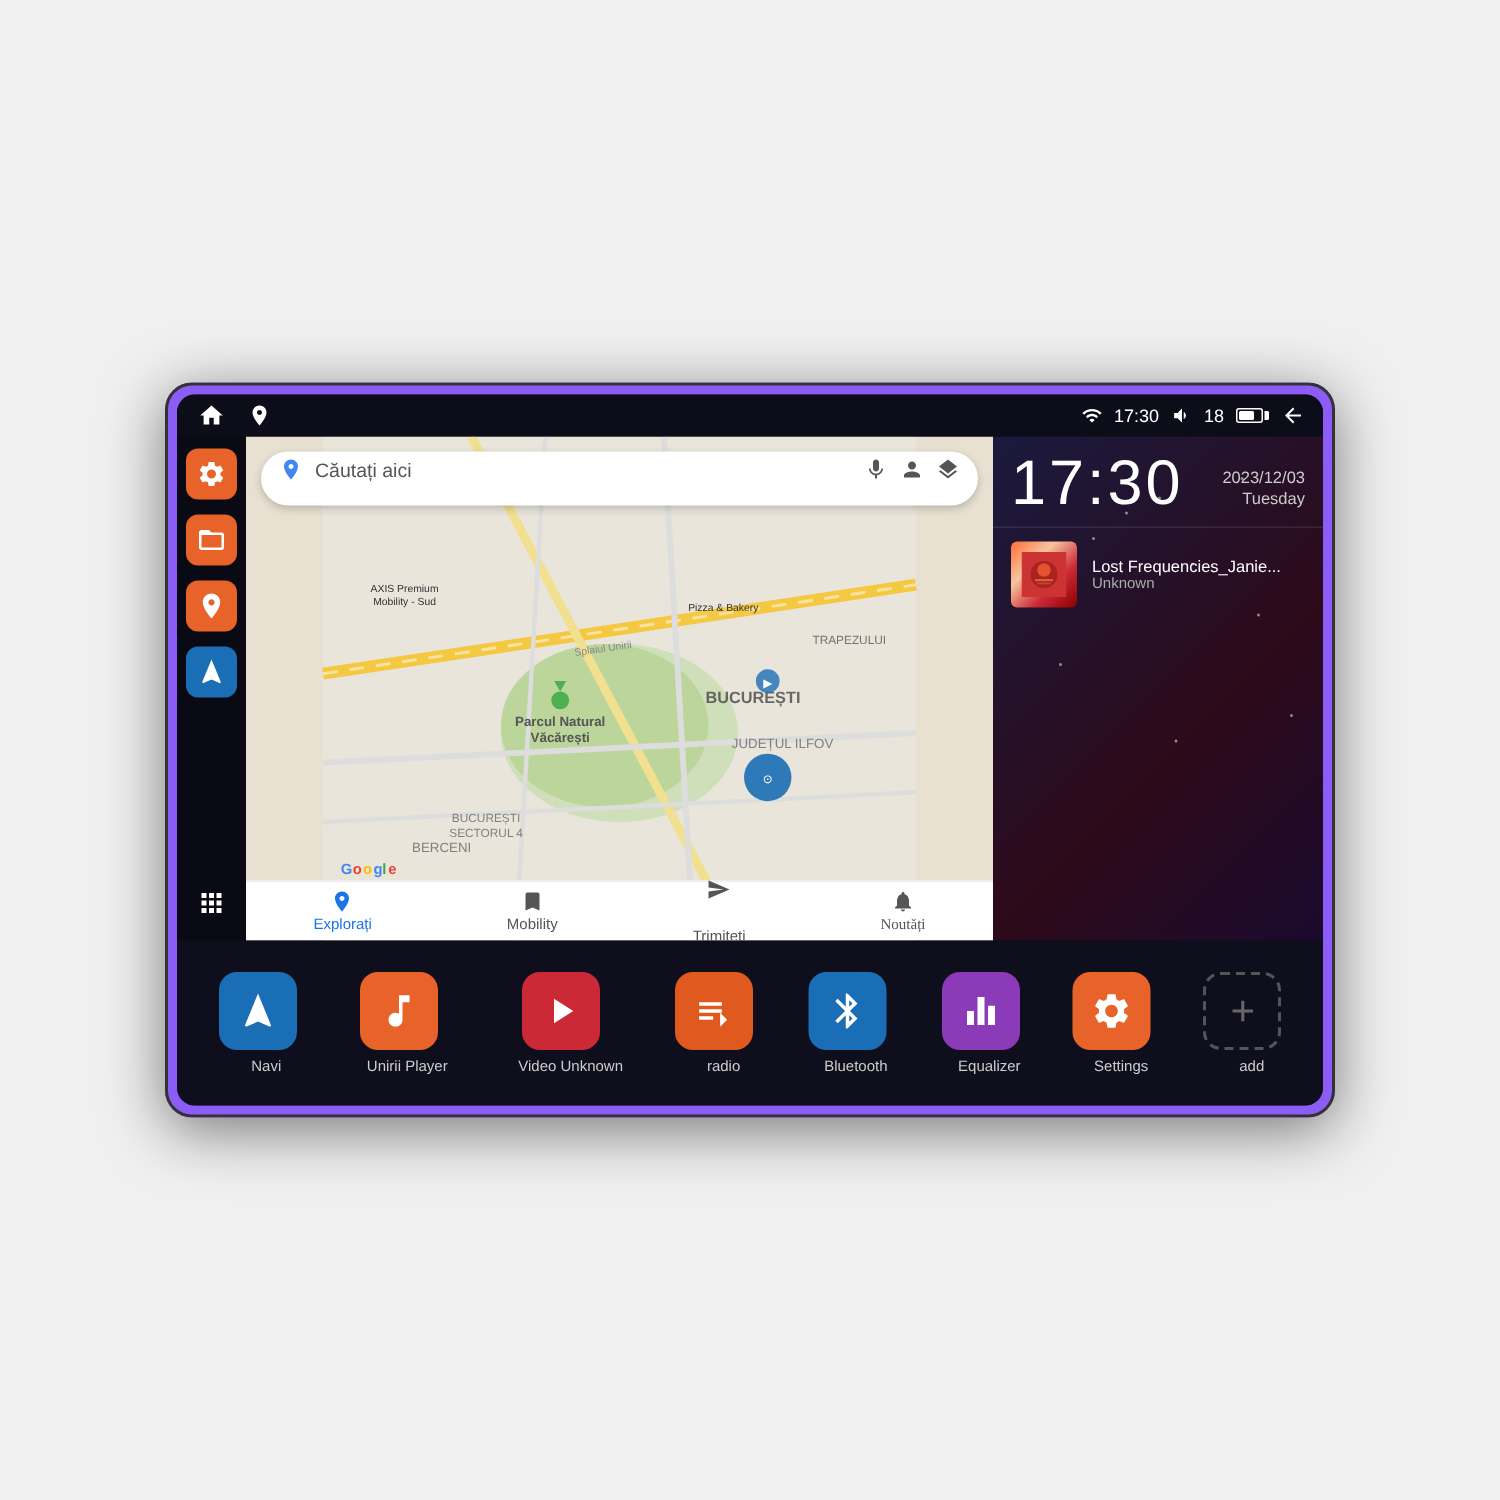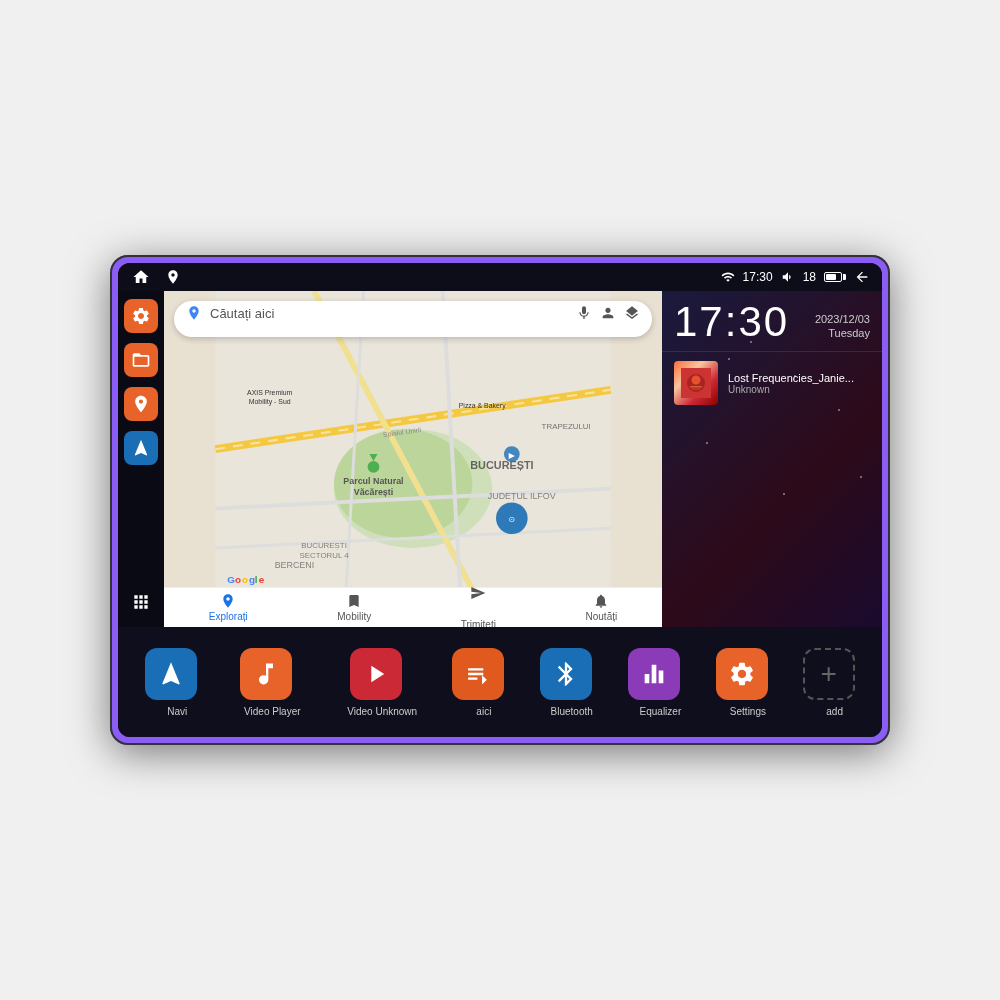--- a/index.html
+++ b/index.html
@@ -541,21 +541,21 @@
           <div class="map-bottom-item">
             <svg width="16" height="16" viewBox="0 0 24 24" fill="#555">
                 <path d="M2.01 21L23 12 2.01 3 2 10l15 2-15 2z"></path>
               </svg>
             <span style="color:#555;font-size:10px;margin-top:16px;">Trimiteți</span>
           </div>
           <div class="map-bottom-item">
             <svg width="16" height="16" viewBox="0 0 24 24" fill="#555">
                 <path d="M12 22c1.1 0 2-.9 2-2h-4c0 1.1.9 2 2 2zm6-6v-5c0-3.07-1.64-5.64-4.5-6.32V4c0-.83-.67-1.5-1.5-1.5s-1.5.67-1.5 1.5v.68C7.63 5.36 6 7.92 6 11v5l-2 2v1h16v-1l-2-2z"></path>
               </svg>
-            <span style="color:#555;font-size:10px;">Noutăți</span>
+            <span style="color:#555;font-size:10px;font-family:Liberation Serif, serif;">Noutăți</span>
           </div>
         </div>
       </div>
 
       <div class="right-panel" style="position:relative; overflow:hidden;">
 
         <div class="stars">
           <div class="star" style="top:5%;left:10%"></div>
           <div class="star" style="top:12%;left:50%"></div>
           <div class="star" style="top:8%;left:75%"></div>
@@ -630,39 +630,39 @@
         </div>
         <span class="app-label">Navi</span>
       </div>
 
       <div class="app-item">
         <div class="app-icon icon-music">
           <svg width="28" height="28" viewBox="0 0 24 24" fill="white">
             <path d="M12 3v10.55c-.59-.34-1.27-.55-2-.55-2.21 0-4 1.79-4 4s1.79 4 4 4 4-1.79 4-4V7h4V3h-6z"></path>
           </svg>
         </div>
-        <span class="app-label">Video Player</span>
+        <span class="app-label">Unirii Player</span>
       </div>
 
       <div class="app-item">
         <div class="app-icon icon-video">
           <svg width="28" height="28" viewBox="0 0 24 24" fill="white">
             <path d="M8 5v14l11-7z"></path>
           </svg>
         </div>
         <span class="app-label">Video Unknown</span>
       </div>
 
       <div class="app-item">
         <div class="app-icon icon-radio">
           <svg width="28" height="28" viewBox="0 0 24 24" fill="white">
             <path d="M3.5 11h13v2h-13zm0-4h13v2h-13zm0 8h8v2h-8zm12-2l4 4-4 4z"></path>
           </svg>
         </div>
-        <span class="app-label">aici</span>
+        <span class="app-label">radio</span>
       </div>
 
       <div class="app-item">
         <div class="app-icon icon-bt">
           <svg width="28" height="28" viewBox="0 0 24 24" fill="white">
             <path d="M17.71 7.71L12 2h-1v7.59L6.41 5 5 6.41 10.59 12 5 17.59 6.41 19 11 14.41V22h1l5.71-5.71-4.3-4.29 4.3-4.29zM13 5.83l1.88 1.88L13 9.59V5.83zm1.88 10.46L13 18.17v-3.76l1.88 1.88z"></path>
           </svg>
         </div>
         <span class="app-label">Bluetooth</span>
       </div>

